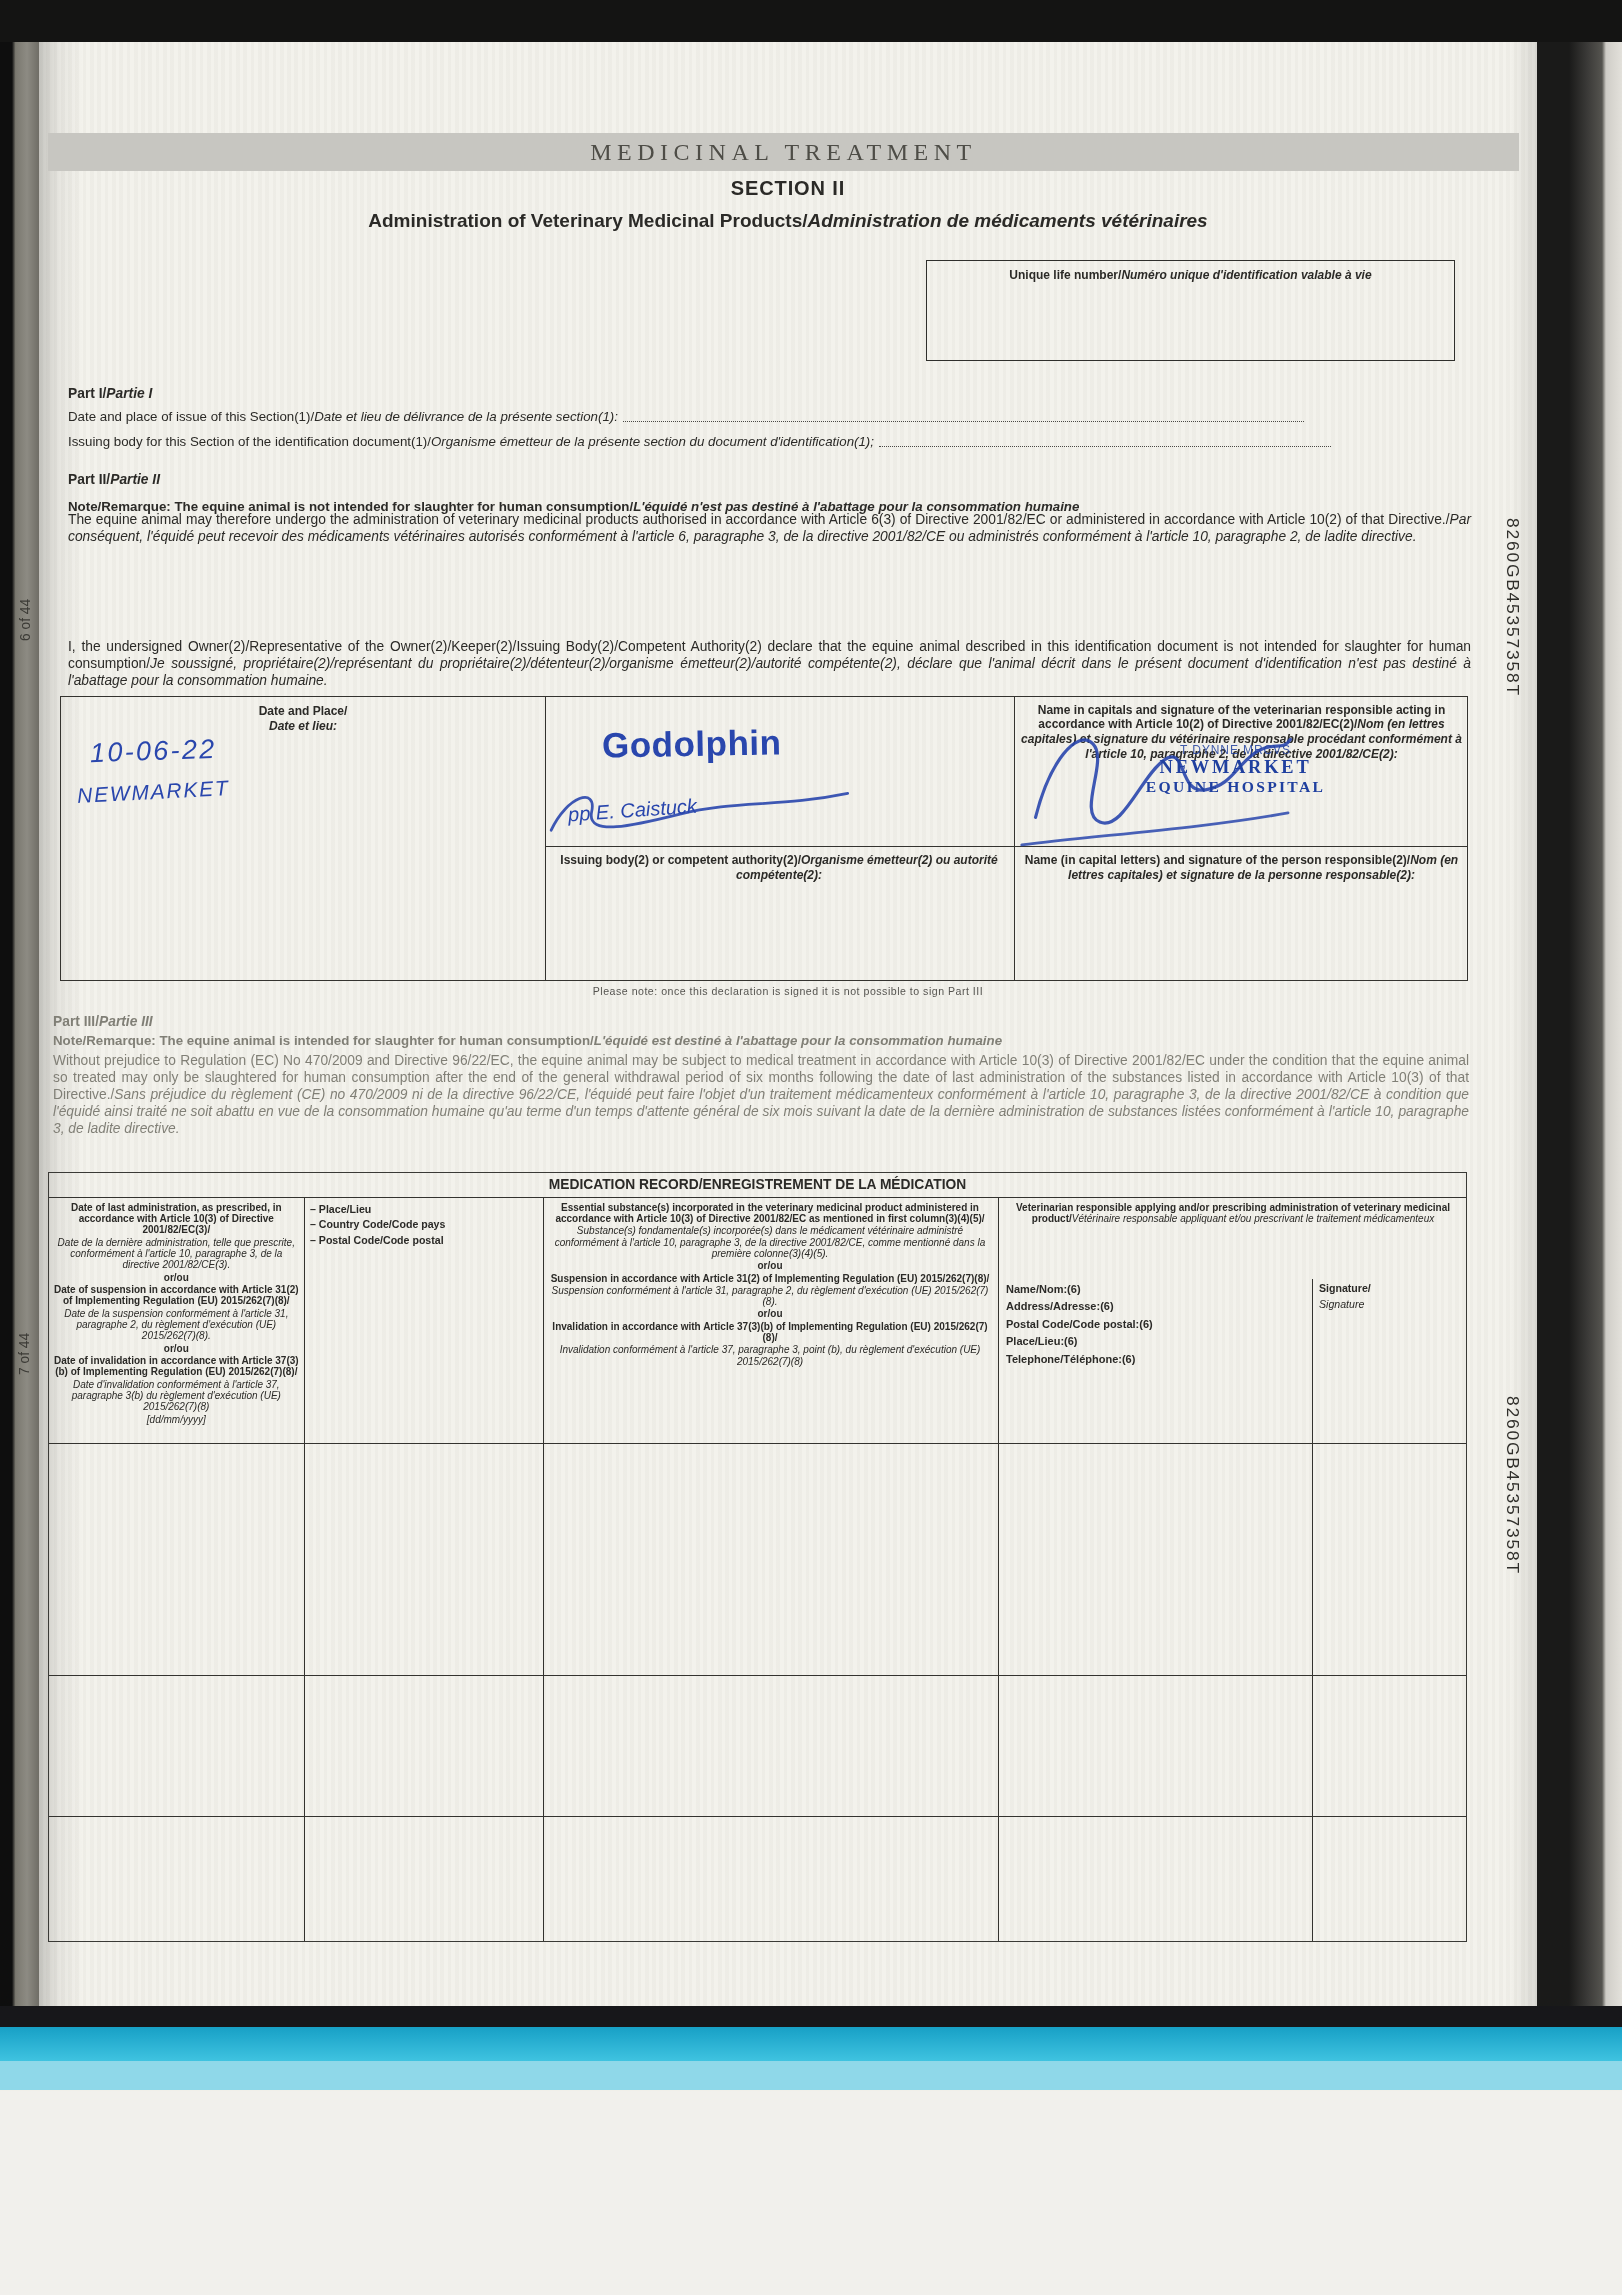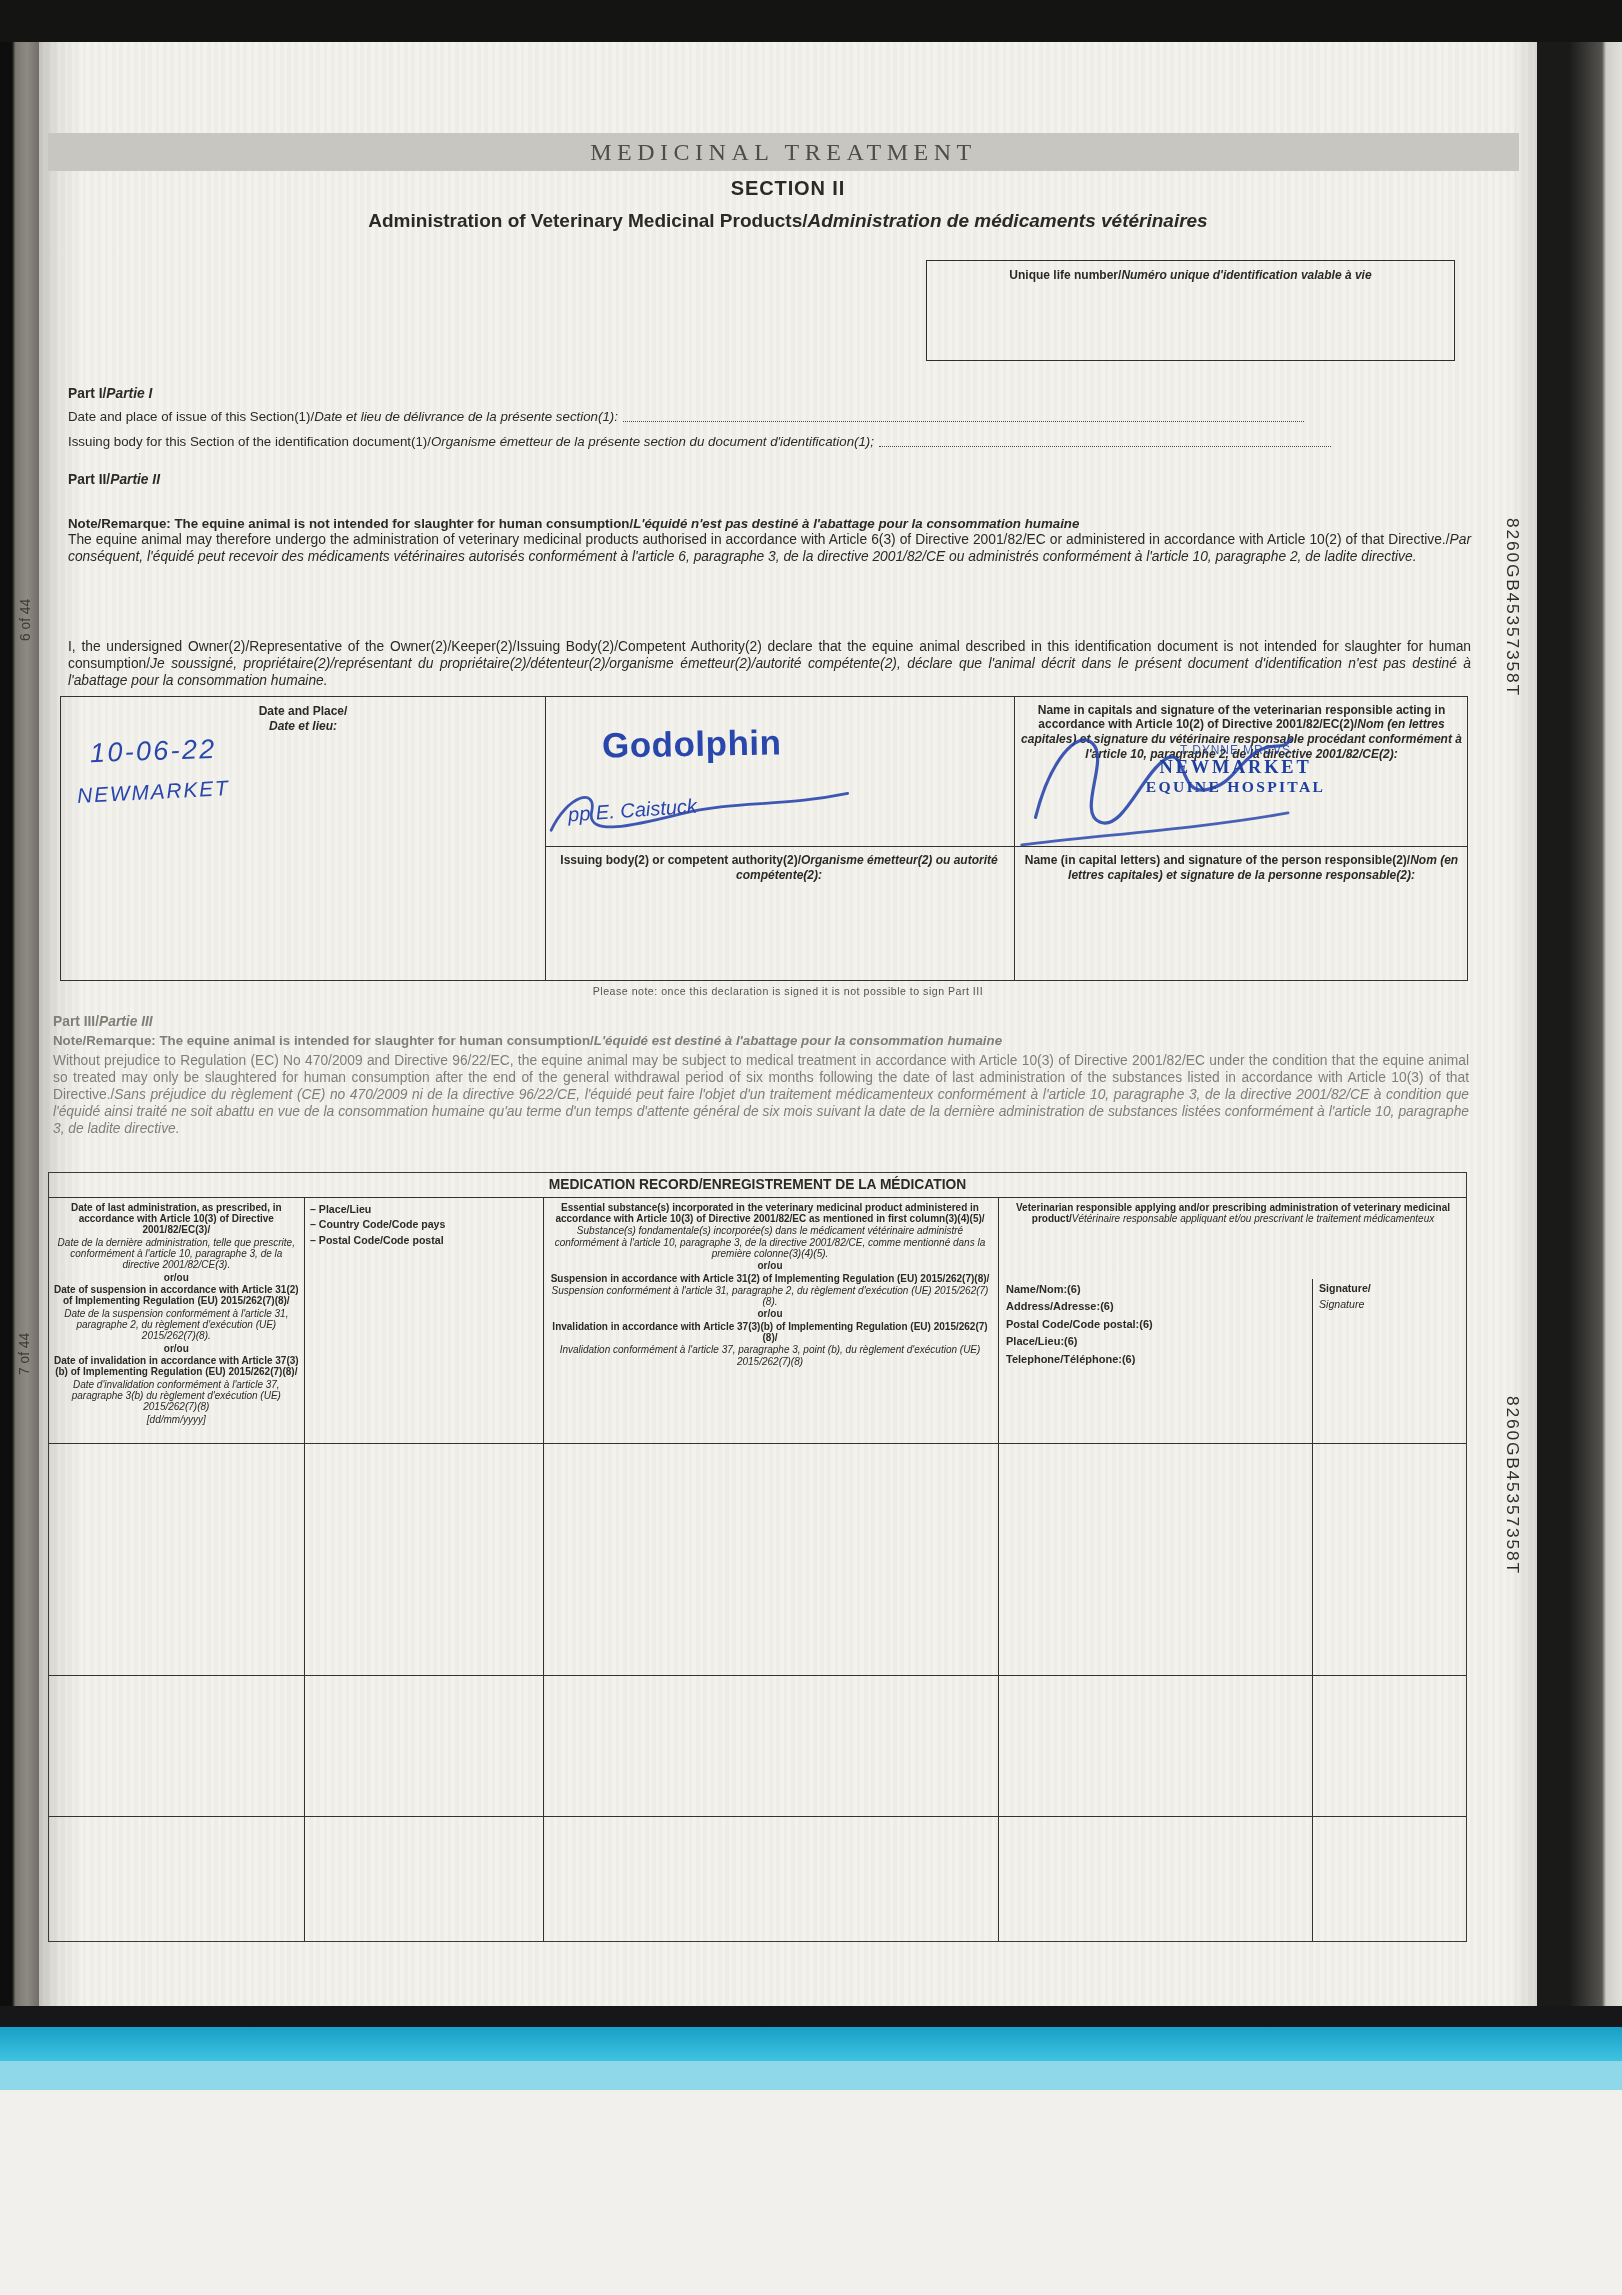--- a/index.html
+++ b/index.html
@@ -106,25 +106,25 @@
   </div>
   <div class="abs dotline" style="left:68px;top:433px;width:1267px;">
     <span>Issuing body for this Section of the identification document(1)/</span>
       <span class="i">Organisme émetteur de la présente section du document d'identification(1);</span>
       <span class="dots"></span>
   </div>
 
   <div class="abs plabel" style="left:68px;top:472px;">
     <span class="b">Part II/</span><span class="bi">Partie II</span>
   </div>
-  <div class="abs note-line" style="left:68px;top:516px;width:1403px;">
+  <div class="abs note-line" style="left:68px;top:499px;width:1403px;">
     <span class="b">Note/Remarque:</span>
     <span class="b">The equine animal is not intended for slaughter for human consumption/</span><span class="bi">L'équidé n'est pas destiné à l'abattage pour la consommation humaine</span>
   </div>
-  <div class="abs para" style="left:68px;top:531px;width:1403px;">
+  <div class="abs para" style="left:68px;top:511px;width:1403px;">
     <span>The equine animal may therefore undergo the administration of veterinary medicinal products authorised in accordance with Article 6(3) of Directive 2001/82/EC or administered in accordance with Article 10(2) of that Directive./</span><span class="i">Par conséquent, l'équidé peut recevoir des médicaments vétérinaires autorisés conformément à l'article 6, paragraphe 3, de la directive 2001/82/CE ou administrés conformément à l'article 10, paragraphe 2, de ladite directive.</span>
   </div>
   <div class="abs para" style="left:68px;top:638px;width:1403px;">
     <span>I, the undersigned Owner(2)/Representative of the Owner(2)/Keeper(2)/Issuing Body(2)/Competent Authority(2) declare that the equine animal described in this identification document is not intended for slaughter for human consumption/</span><span class="i">Je soussigné, propriétaire(2)/représentant du propriétaire(2)/détenteur(2)/organisme émetteur(2)/autorité compétente(2), déclare que l'animal décrit dans le présent document d'identification n'est pas destiné à l'abattage pour la consommation humaine.</span>
   </div>
 
   <div class="abs t2" style="left:60px;top:696px;width:1406px;height:283px;">
     <div class="vl" style="left:484px;top:0;bottom:0;"></div>
     <div class="vl" style="left:953px;top:0;bottom:0;"></div>
     <div class="hl" style="left:484px;right:0;top:149px;"></div>

